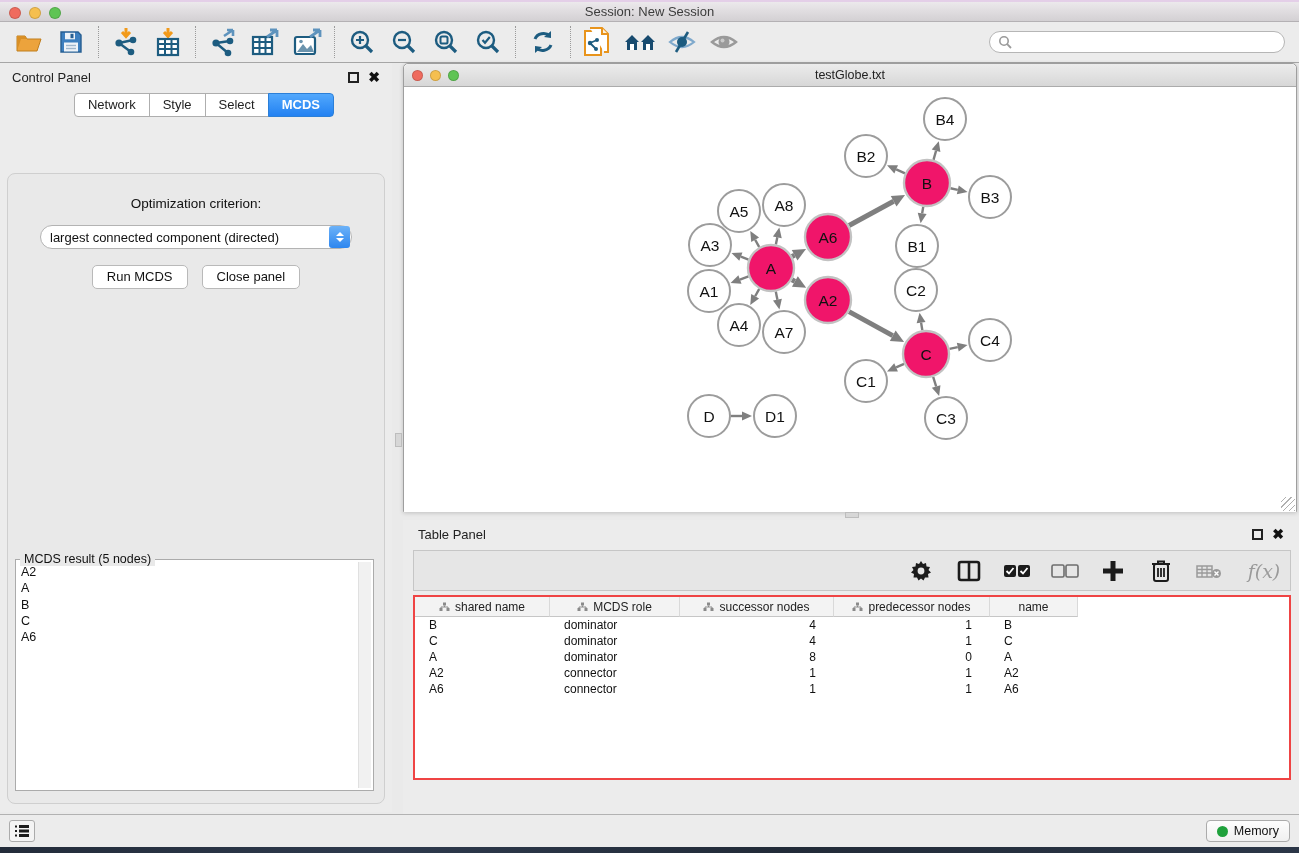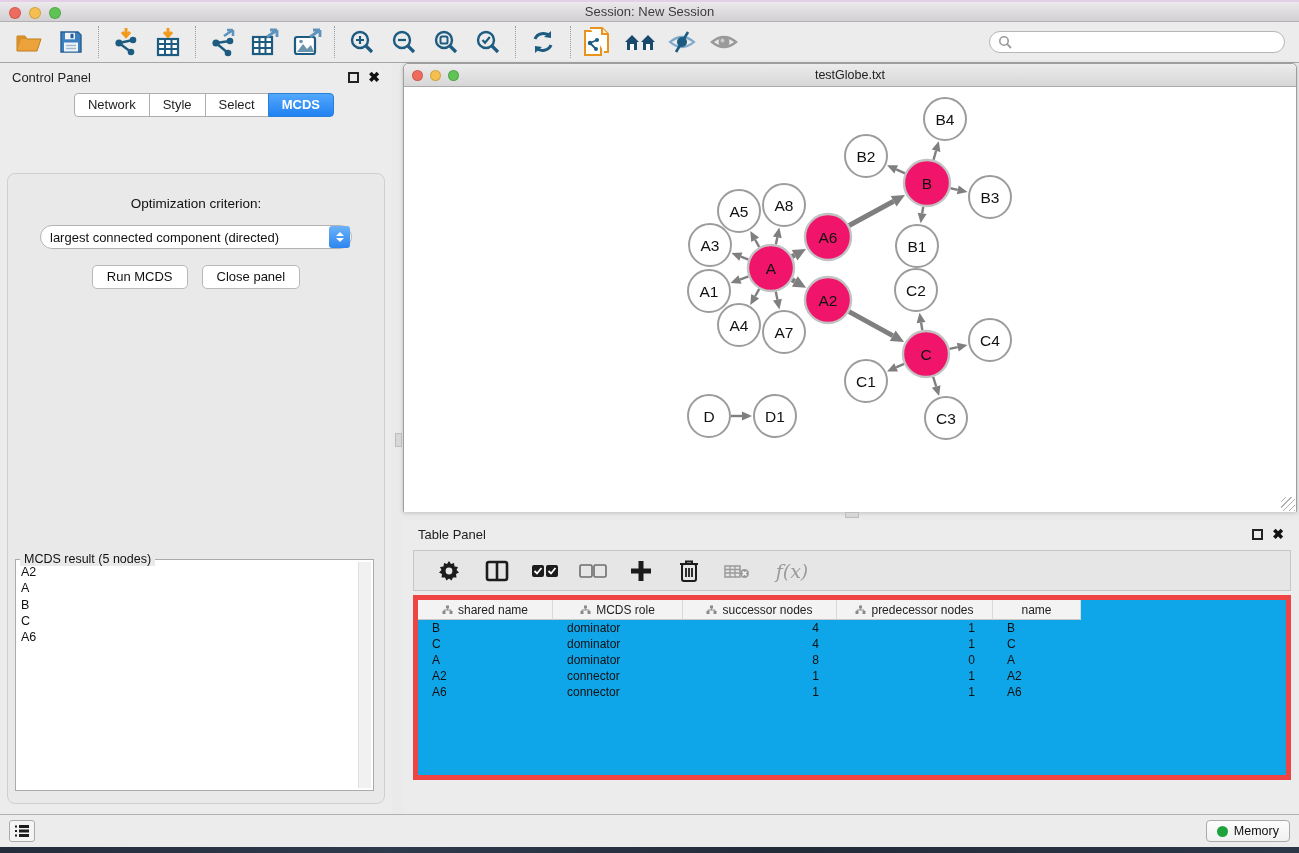--- a/index.html
+++ b/index.html
@@ -68,24 +68,24 @@
   .net-title { font-size:12.5px; color:#222; }
   .net-canvas { position:relative; width:100%; height:425px; background:#fff; overflow:hidden; }
   .resize-grip { position:absolute; right:1px; bottom:1px; width:14px; height:14px;
     background:repeating-linear-gradient(135deg, transparent 0 3px, #b0b0b0 3px 4px); }
   .mini-thumb-v { position:absolute; left:395px; top:433px; width:7px; height:14px; background:#d7d7d7; border:1px solid #bdbdbd; }
   .mini-thumb-h { position:absolute; left:845px; top:512px; width:14px; height:6px; background:#d7d7d7; border:1px solid #bdbdbd; }
 
   
   .table-panel { position:absolute; left:403px; top:520px; width:896px; height:298px; background:#ececec; }
   .tp-toolbar { position:absolute; left:10px; right:8px; top:30px; height:41px; background:#e6e6e6;
-    border:1px solid #c6c6c6; display:flex; align-items:center; padding-left:16px; gap:10px; }
+    border:1px solid #c6c6c6; display:flex; align-items:center; padding-left:16px; gap:10px;justify-content:flex-end; }
   .tp-btn { width:38px; height:34px; display:flex; align-items:center; justify-content:center; }
   .fx-label { font-family:"DejaVu Serif", serif; font-style:italic; font-size:19px; color:#9a9a9a; }
-  .data-table { position:absolute; left:10px; right:8px; top:75px; bottom:38px; background:#0ea5e9; border:5px solid #ef4444; overflow:hidden; }
+  .data-table { position:absolute; left:10px; right:8px; top:75px; bottom:38px; background:#ffffff; border:2px solid #ef4444; overflow:hidden; }
   .thead { display:flex; height:20px; }
   .th { background:#f3f3f3; border-right:1px solid #d9d9d9; border-bottom:1px solid #c6c6c6;
     display:flex; align-items:center; justify-content:center; gap:5px; font-size:12px; color:#222; }
   .tr { display:flex; height:16px; }
   .td { font-size:12px; color:#111; line-height:16px; white-space:nowrap; overflow:hidden; }
   .tp-tabs { position:absolute; left:0; right:0; bottom:5px; display:flex; justify-content:center; }
 
   
   .status-bar { position:absolute; left:0; bottom:6px; width:1299px; height:29px; background:#ececec;
     border-top:1px solid #b2b2b2; display:flex; align-items:center; padding:16px 9px; }

